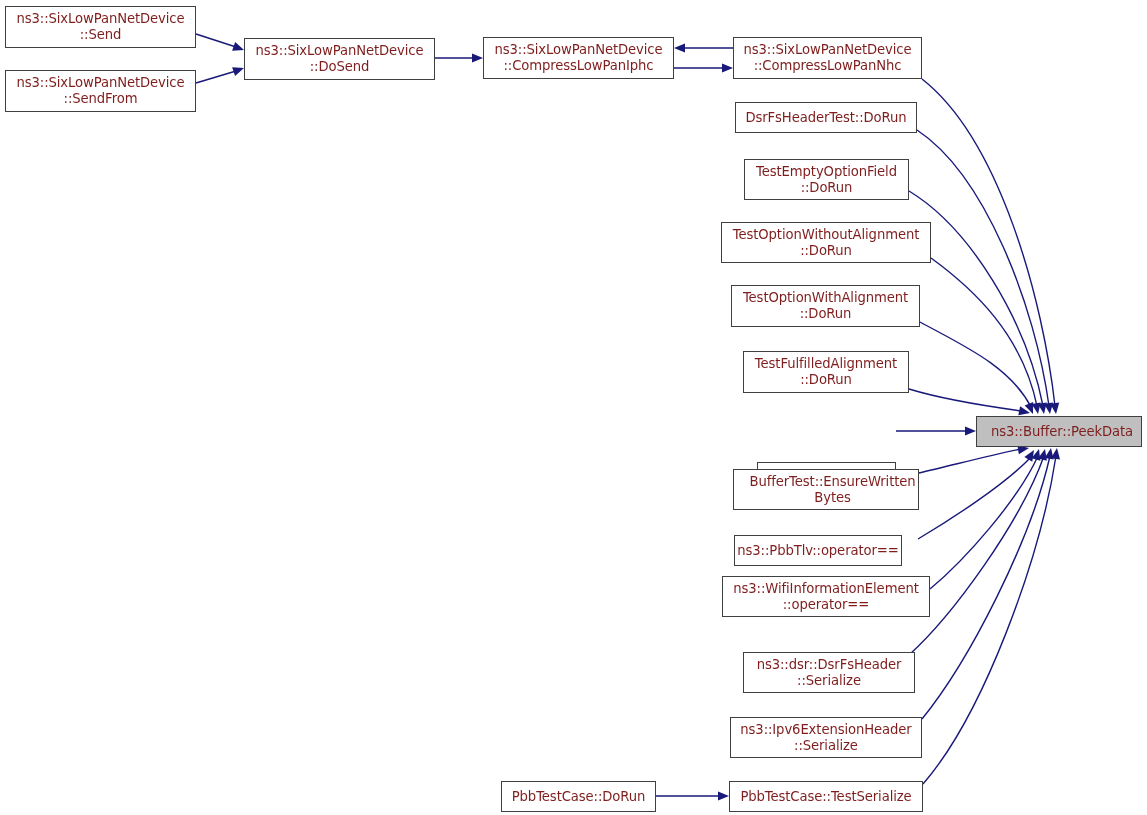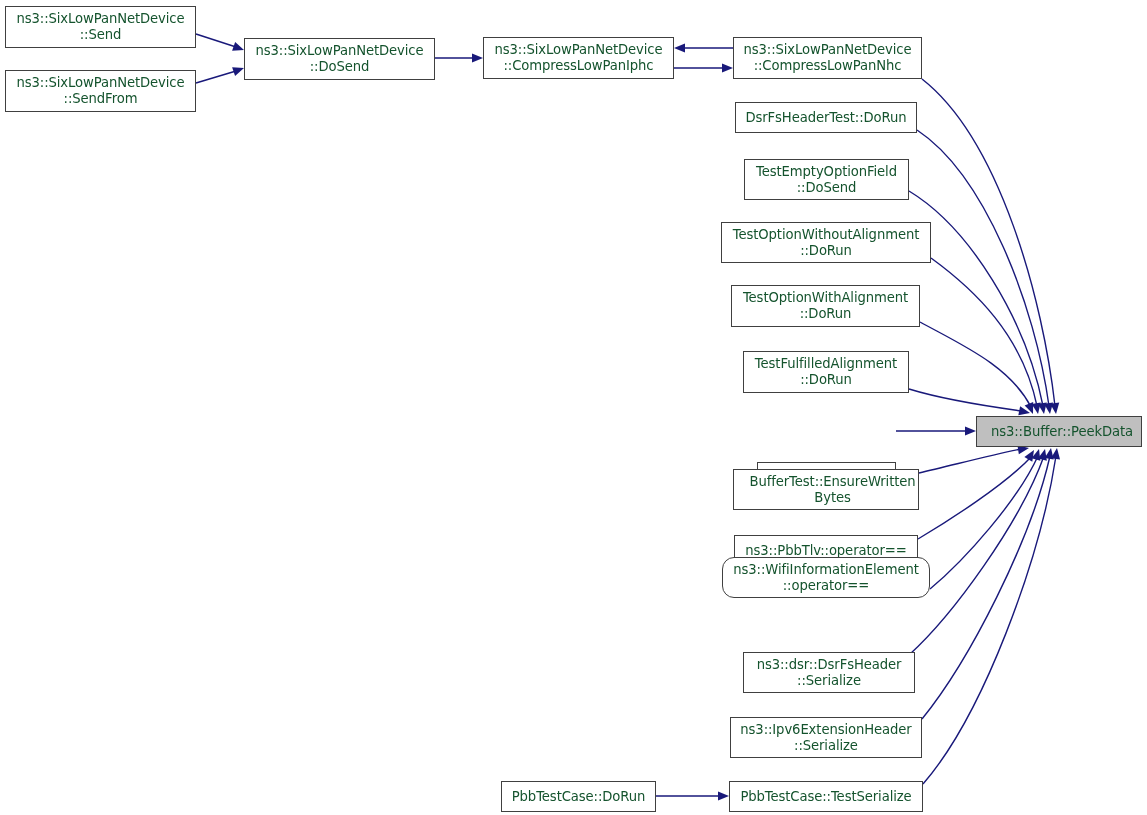--- a/index.html
+++ b/index.html
@@ -23,21 +23,21 @@
     top: 0;
     width: 1147px;
     height: 815px;
     pointer-events: none;
   }
   .node {
     position: absolute;
     box-sizing: border-box;
     border: 1px solid #404040;
     background: #ffffff;
-    color: #14532d;
+    color: #7f1d1d;
     display: flex;
     align-items: center;
     justify-content: center;
     text-align: center;
     line-height: 1.18;
     font-size: 13.2px;
     letter-spacing: -0.1px;
     white-space: pre-line;
     z-index: 2;
   }
@@ -98,32 +98,32 @@
       <div class="node" style="left: 5px; top: 70px; width: 191px; height: 42px;">ns3::SixLowPanNetDevice
 ::SendFrom</div>
       <div class="node" style="left: 244px; top: 38px; width: 191px; height: 42px;">ns3::SixLowPanNetDevice
 ::DoSend</div>
       <div class="node" style="left: 483px; top: 37px; width: 191px; height: 42px;">ns3::SixLowPanNetDevice
 ::CompressLowPanIphc</div>
       <div class="node" style="left: 733px; top: 37px; width: 189px; height: 42px;">ns3::SixLowPanNetDevice
 ::CompressLowPanNhc</div>
       <div class="node" style="left: 735px; top: 102px; width: 182px; height: 31px;">DsrFsHeaderTest::DoRun</div>
       <div class="node" style="left: 744px; top: 159px; width: 165px; height: 41px;">TestEmptyOptionField
-::DoSend</div>
+::DoRun</div>
       <div class="node" style="left: 721px; top: 222px; width: 210px; height: 41px;">TestOptionWithoutAlignment
 ::DoRun</div>
       <div class="node" style="left: 731px; top: 285px; width: 189px; height: 42px;">TestOptionWithAlignment
 ::DoRun</div>
       <div class="node" style="left: 743px; top: 351px; width: 166px; height: 42px;">TestFulfilledAlignment
 ::DoRun</div>
       <div class="node" style="left: 757px; top: 416px; width: 139px; height: 31px; margin-top: 46px;">BufferTest::DoRun</div>
       <div class="node" style="left: 733px; top: 469px; width: 186px; height: 41px; padding-left: 13px;">BufferTest::EnsureWritten
 Bytes</div>
-      <div class="node" style="left: 734px; top: 535px; width: 184px; height: 31px;">ns3::PbbTlv::operator==</div>
-      <div class="node" style="left: 722px; top: 557px; width: 208px; height: 41px; border-radius: 12px;">ns3::WifiInformationElement
+      <div class="node" style="left: 734px; top: 535px; width: 168px; height: 31px;">ns3::PbbTlv::operator==</div>
+      <div class="node" style="left: 722px; top: 576px; width: 208px; height: 41px;">ns3::WifiInformationElement
 ::operator==</div>
       <div class="node" style="left: 743px; top: 652px; width: 172px; height: 41px;">ns3::dsr::DsrFsHeader
 ::Serialize</div>
       <div class="node" style="left: 730px; top: 717px; width: 192px; height: 41px;">ns3::Ipv6ExtensionHeader
 ::Serialize</div>
       <div class="node" style="left: 501px; top: 781px; width: 155px; height: 31px; text-align: right;">PbbTestCase::DoRun</div>
       <div class="node" style="left: 729px; top: 781px; width: 194px; height: 31px;">PbbTestCase::TestSerialize</div>
       <div class="node highlight" style="left: 976px; top: 416px; width: 166px; height: 31px; padding-left: 6px;">ns3::Buffer::PeekData</div>
     </div>
 

